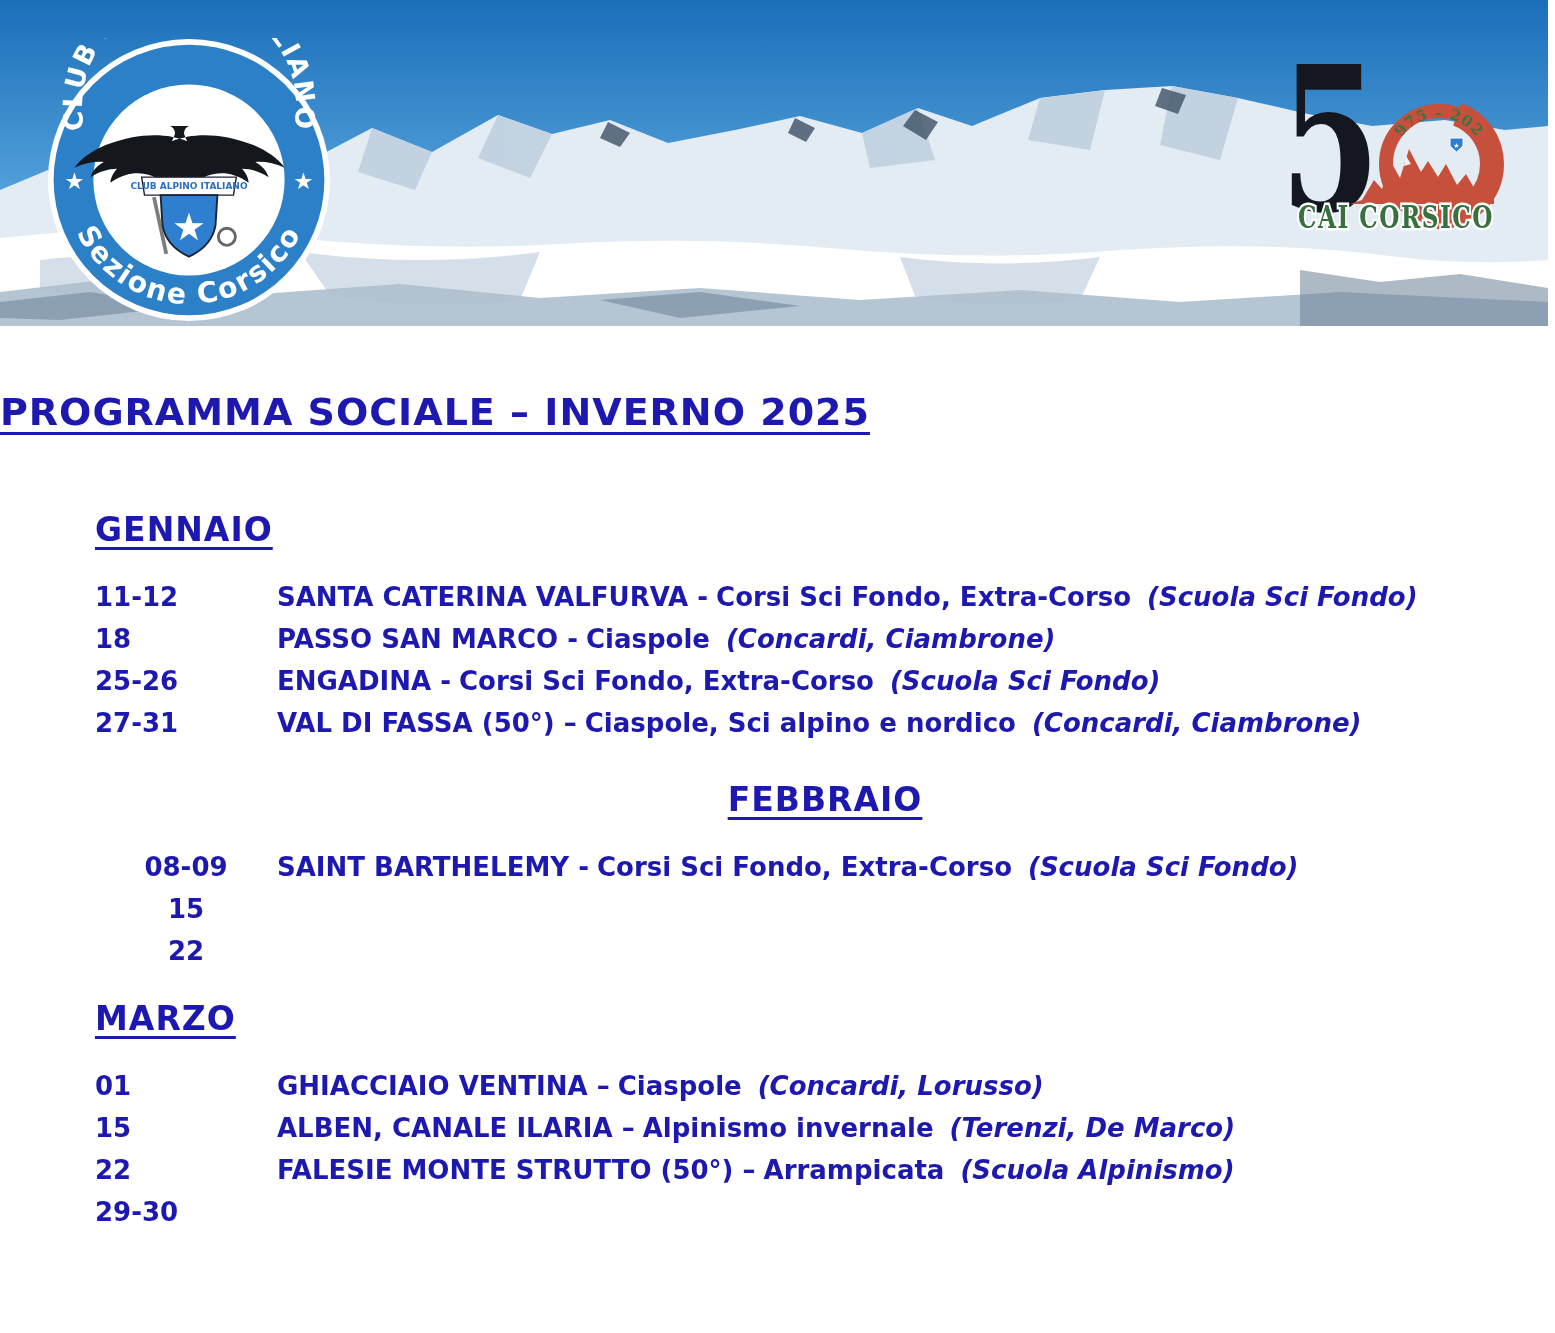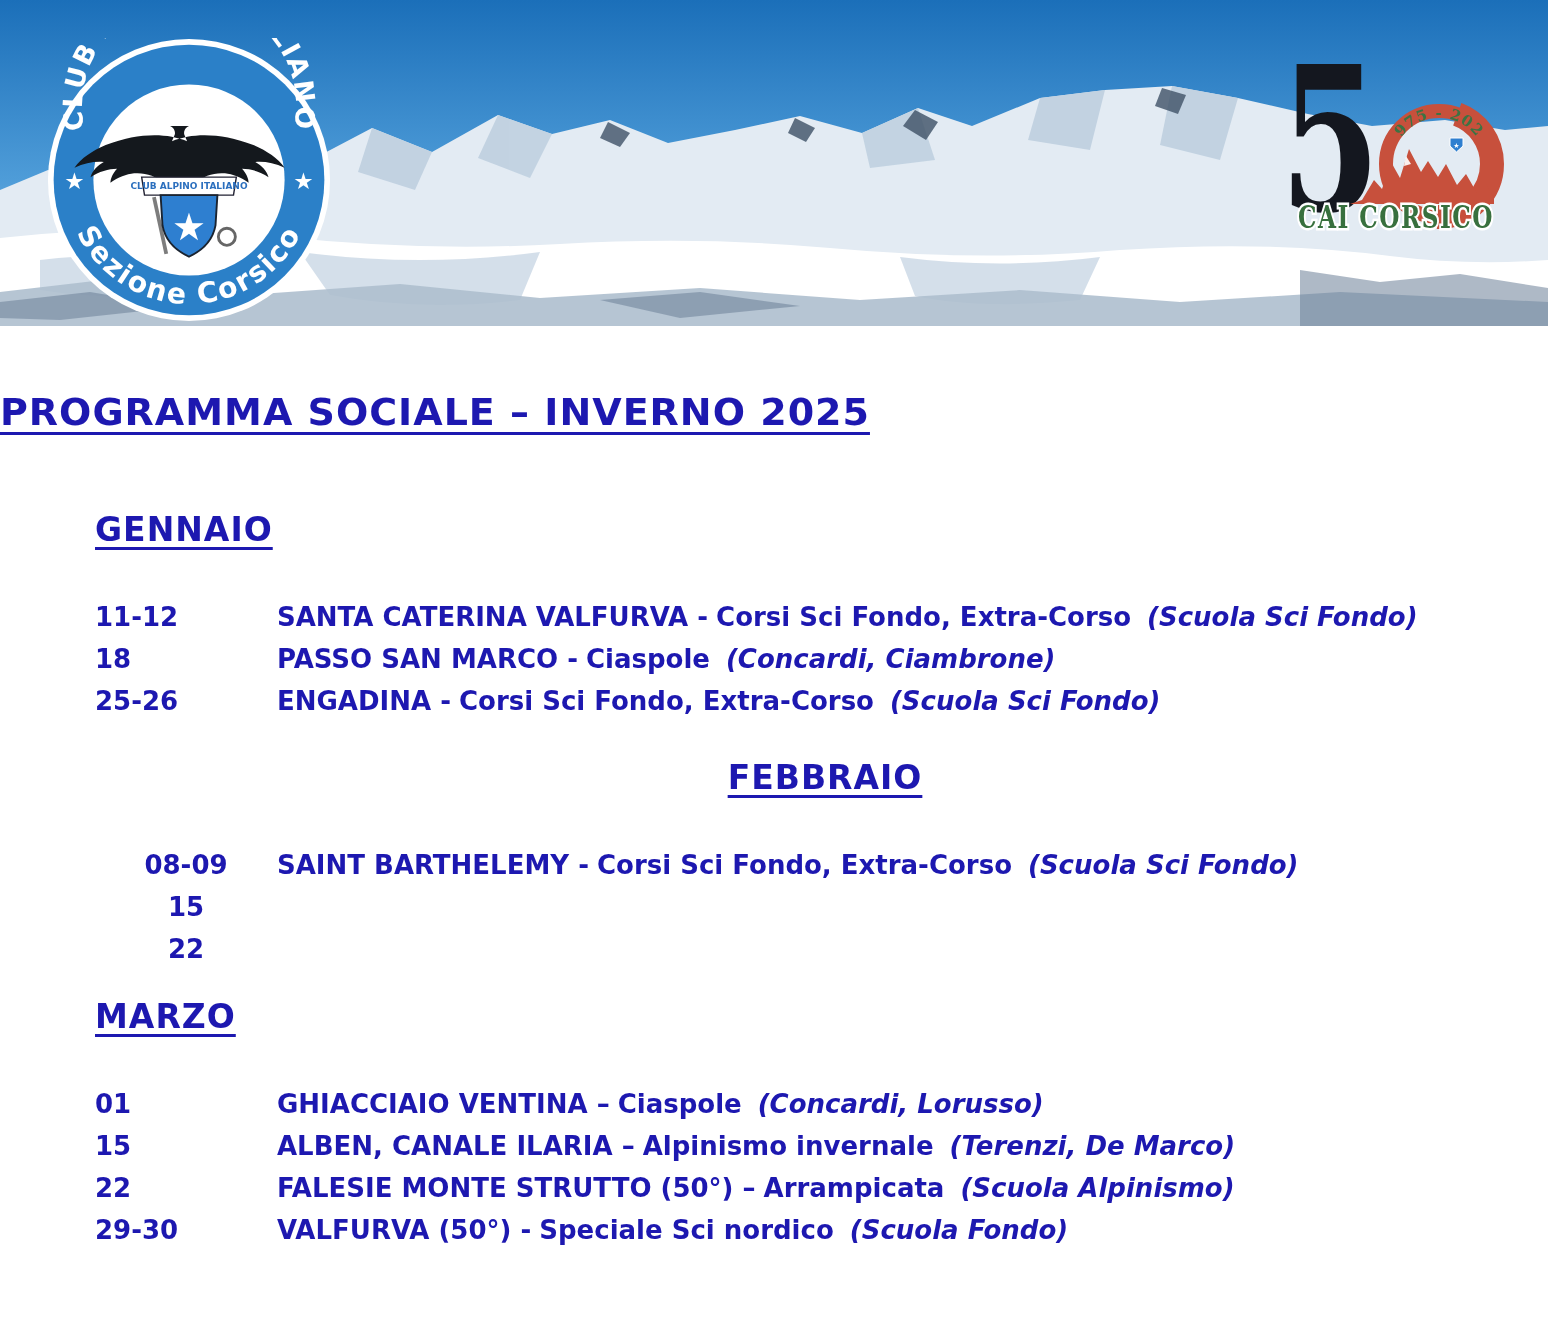--- a/index.html
+++ b/index.html
@@ -20,21 +20,21 @@
     text-decoration:underline; text-decoration-thickness:3px; text-underline-offset:7px;
   }
   .sections { padding-left:95px; }
   .section:nth-of-type(1) { margin-top:74px; }
   .section:nth-of-type(2) { margin-top:34px;text-align:center; }
   .section:nth-of-type(3) { margin-top:25px; }
   .month-heading {
     display:inline-block; color:#1d18b0; font-size:33px; letter-spacing:1px; line-height:44px;
     text-decoration:underline; text-decoration-thickness:3px; text-underline-offset:6px;
   }
-  .rows { margin-top:44px; }
+  .rows { margin-top:24px; }
   .row { display:flex; color:#1d18b0; font-size:26px; line-height:42px; white-space:nowrap; }
   .row .date  { flex:0 0 182px; }
   .row .place { }
   .row .activity { margin-left:8px; }
   .row .team     { font-style:italic; margin-left:16px; }
 </style>
 </head>
 <body>
 
 <div class="banner">
@@ -152,20 +152,24 @@
           <span class="text"><span class="place">SANTA CATERINA VALFURVA -</span><span class="activity">Corsi Sci Fondo, Extra-Corso</span><span class="team">(Scuola Sci Fondo)</span></span>
         </div>
         <div class="row">
           <span class="date">18</span>
           <span class="text"><span class="place">PASSO SAN MARCO -</span><span class="activity">Ciaspole</span><span class="team">(Concardi, Ciambrone)</span></span>
         </div>
         <div class="row">
           <span class="date">25-26</span>
           <span class="text"><span class="place">ENGADINA -</span><span class="activity">Corsi Sci Fondo, Extra-Corso</span><span class="team">(Scuola Sci Fondo)</span></span>
         </div>
+        <div class="row">
+          <span class="date">27-31</span>
+          <span class="text"><span class="place">VAL DI FASSA (50°) –</span><span class="activity">Ciaspole, Sci alpino e nordico</span><span class="team">(Concardi, Ciambrone)</span></span>
+        </div>
       </div></div>
     <div class="section"><span class="month-heading">FEBBRAIO</span><div class="rows">
         <div class="row">
           <span class="date">08-09</span>
           <span class="text"><span class="place">SAINT BARTHELEMY -</span><span class="activity">Corsi Sci Fondo, Extra-Corso</span><span class="team">(Scuola Sci Fondo)</span></span>
         </div>
         <div class="row">
           <span class="date">15</span>
         </div>
         <div class="row">
@@ -180,16 +184,15 @@
         <div class="row">
           <span class="date">15</span>
           <span class="text"><span class="place">ALBEN, CANALE ILARIA –</span><span class="activity">Alpinismo invernale</span><span class="team">(Terenzi, De Marco)</span></span>
         </div>
         <div class="row">
           <span class="date">22</span>
           <span class="text"><span class="place">FALESIE MONTE STRUTTO (50°) –</span><span class="activity">Arrampicata</span><span class="team">(Scuola Alpinismo)</span></span>
         </div>
         <div class="row">
           <span class="date">29-30</span>
-          <span class="text"><span class="place">VALFURVA (50°) -</span><span class="activity">Speciale Sci nordico</span><span class="team">(Scuola Fondo)</span></span>
         </div>
       </div></div>
   </div>
 
 </body></html>

